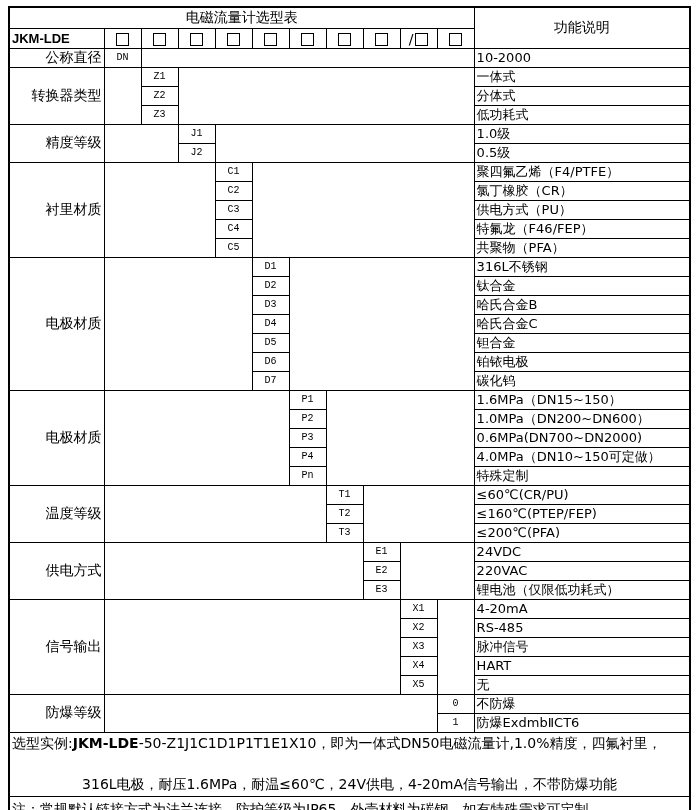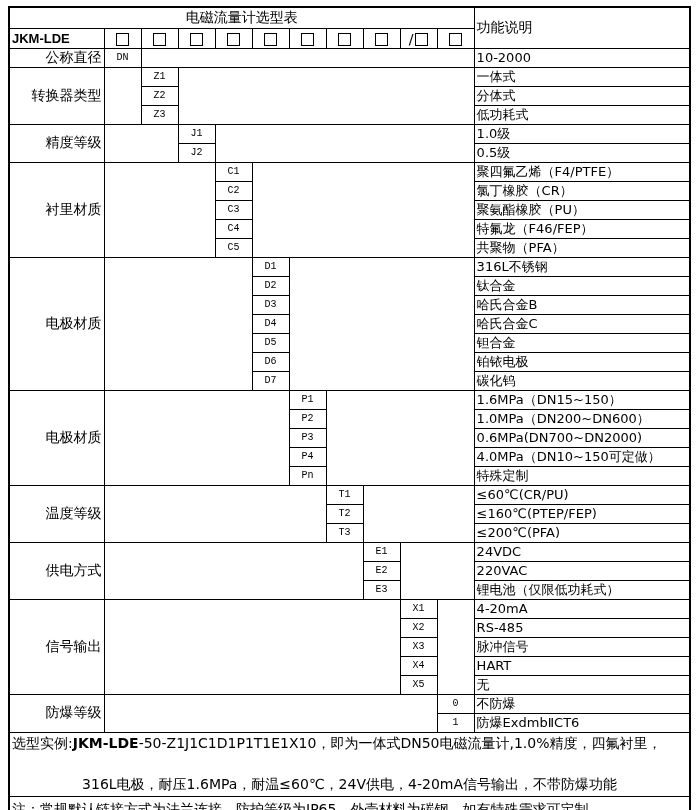--- a/index.html
+++ b/index.html
@@ -27,21 +27,21 @@
     white-space: nowrap;
   }
 
   .r-title  { height: 21px; }
   .r-model  { height: 20px; }
   .r-body   { height: 19px; }
   .r-example{ height: 56px; }
   .r-note   { height: 27px; }
 
   td.title  { text-align: center; font-size: 14px; }
-  td.func-h { text-align: left; font-size: 14px; }
+  td.func-h { text-align: center; font-size: 14px; }
   td.model  { font-weight: bold; font-size: 13px; text-align: left; padding-left: 4px;
               font-family: "Liberation Sans", sans-serif; }
   td.cb     { text-align: center; }
   td.cb .box {
     display: inline-block; width: 13px; height: 13px;
     border: 1.5px solid #000; background: #fff; vertical-align: middle;
   }
   td.cb .slash { font-size: 14px; margin-right: 2px; vertical-align: middle; }
 
   td.cat  { text-align: right; font-size: 14px; }
@@ -124,21 +124,21 @@
           <td class="code">C1</td>
           <td class="filler" rowspan="5" colspan="6"></td>
           <td class="desc">聚四氟乙烯（F4/PTFE）</td>
         </tr>
         <tr class="r-body">
           <td class="code">C2</td>
           <td class="desc">氯丁橡胶（CR）</td>
         </tr>
         <tr class="r-body">
           <td class="code">C3</td>
-          <td class="desc">聚氨酯橡胶（PU）</td>
+          <td class="desc">供电方式（PU）</td>
         </tr>
         <tr class="r-body">
           <td class="code">C4</td>
           <td class="desc">特氟龙（F46/FEP）</td>
         </tr>
         <tr class="r-body">
           <td class="code">C5</td>
           <td class="desc">共聚物（PFA）</td>
         </tr>
         <tr class="r-body">

